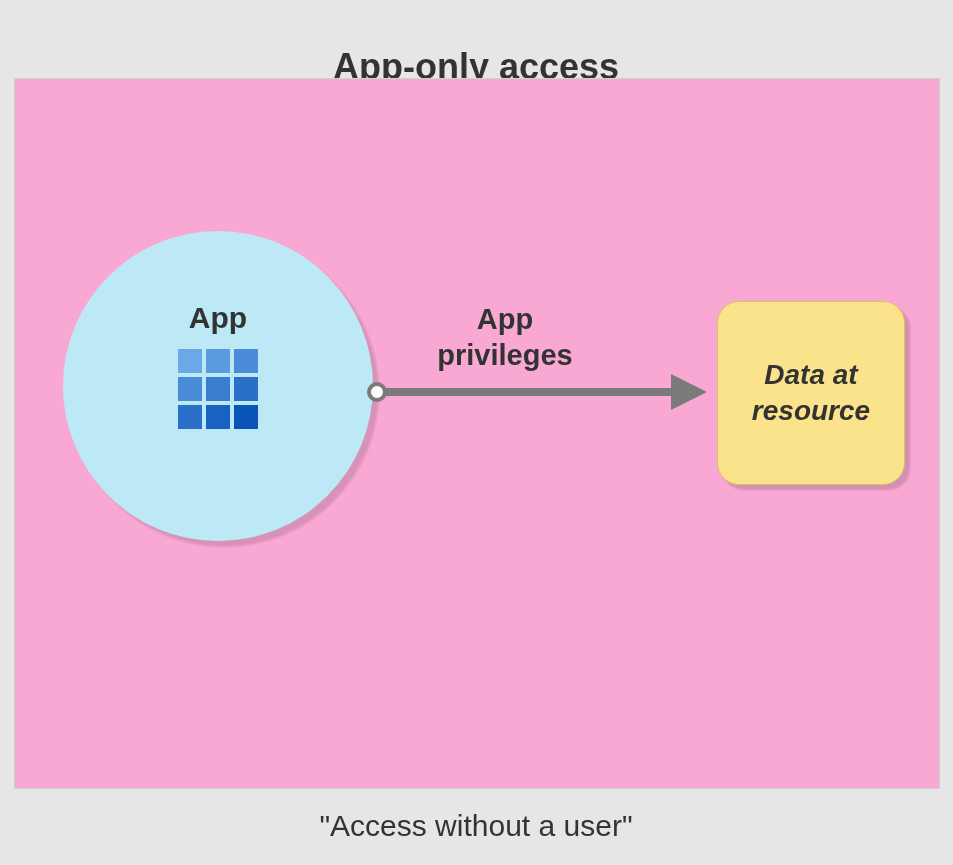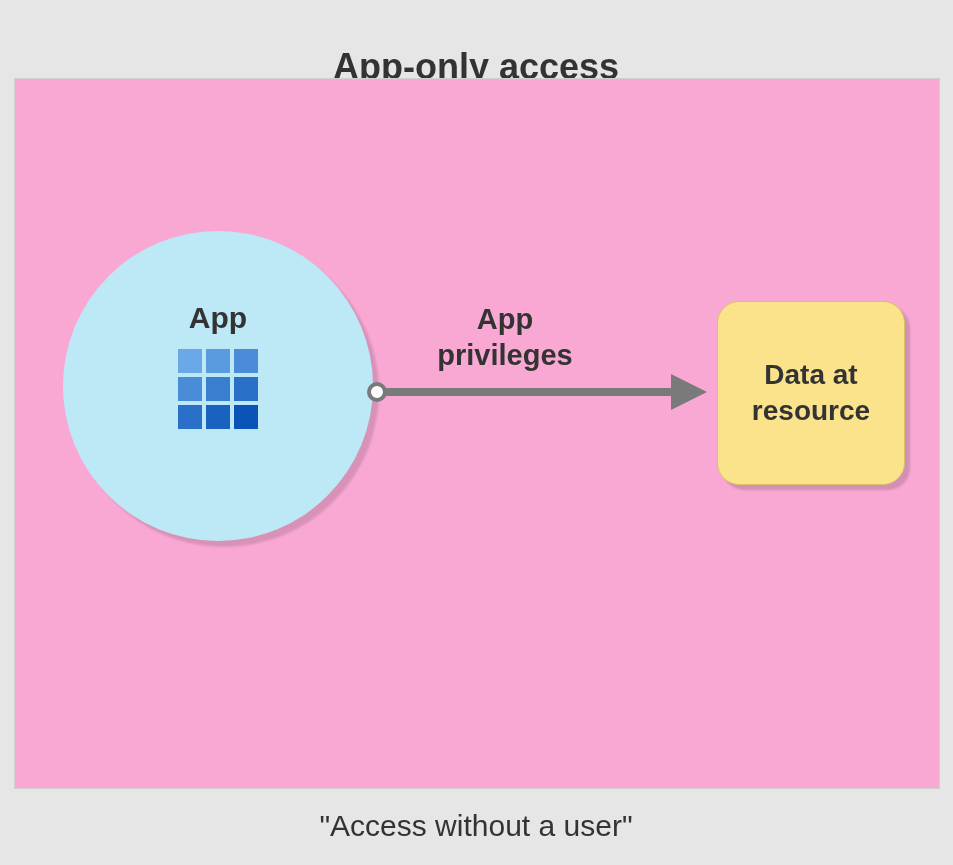--- a/index.html
+++ b/index.html
@@ -150,20 +150,21 @@
     width: 188px;
     height: 184px;
     border-radius: 22px;
     background: #fbe38b;
     border: 1px solid #d8c268;
     display: flex;
     align-items: center;
     justify-content: center;
     box-sizing: border-box;
     padding: 12px;
+    font-style: italic;
   }
   .box-label {
     font-size: 28px;
     font-weight: 700;
     text-align: center;
     color: #333;
     line-height: 1.3;
   }
 </style>
 </head>

